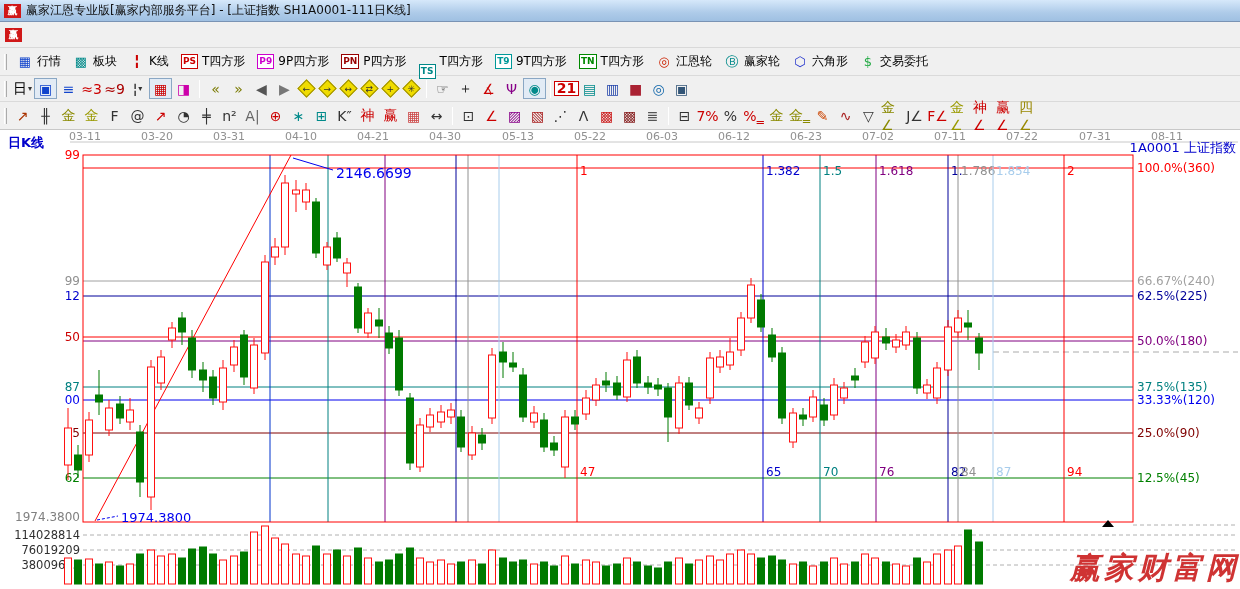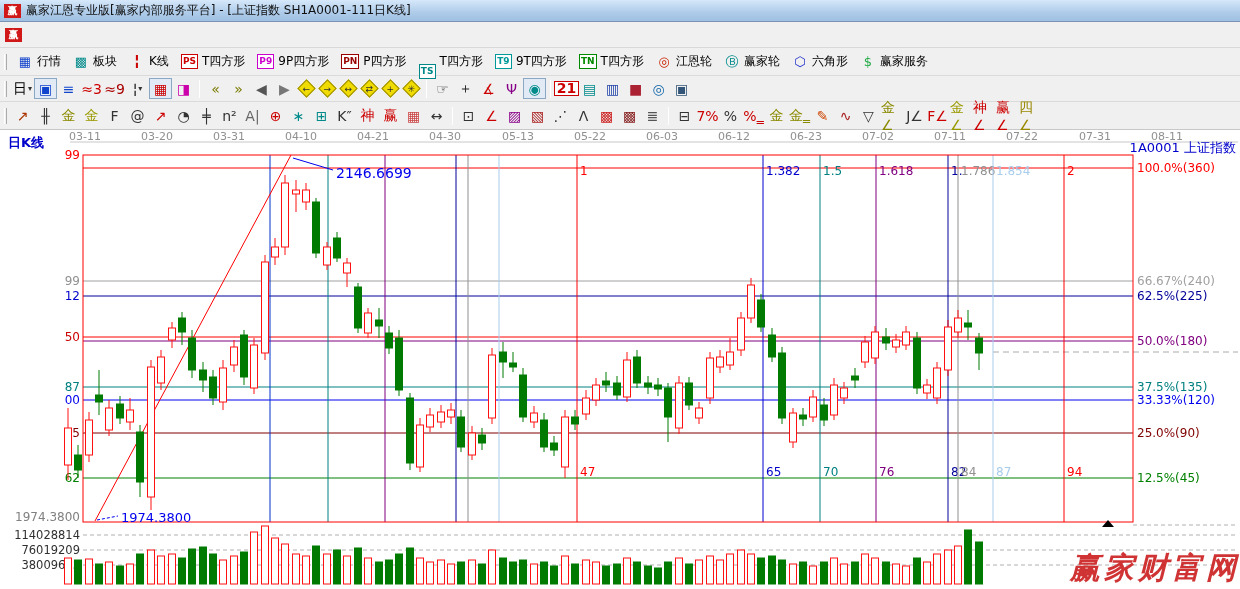--- a/index.html
+++ b/index.html
@@ -100,21 +100,21 @@
     <span class="tb1-item">
       <span class="gicon" style="color: rgb(0, 138, 138);">Ⓑ</span>
       <span class="">赢家轮</span>
     </span>
     <span class="tb1-item">
       <span class="gicon" style="color: rgb(34, 51, 204);">⬡</span>
       <span class="">六角形</span>
     </span>
     <span class="tb1-item">
       <span class="gicon" style="color: rgb(34, 170, 68);">$</span>
-      <span class="">赢家服务</span>
+      <span class="">交易委托</span>
     </span>
   </div>
 <div class="toolbar tb2" id="toolbar-icons">
     <span class="grip"></span>
     <span class="ticon" style="color: rgb(0, 0, 0);">
       <i style="font-style: normal;">日</i>
       <span class="cr">▾</span>
     </span>
     <span class="ticon pressed" style="color: rgb(17, 68, 204);">
       <i style="font-style: normal;">▣</i>

